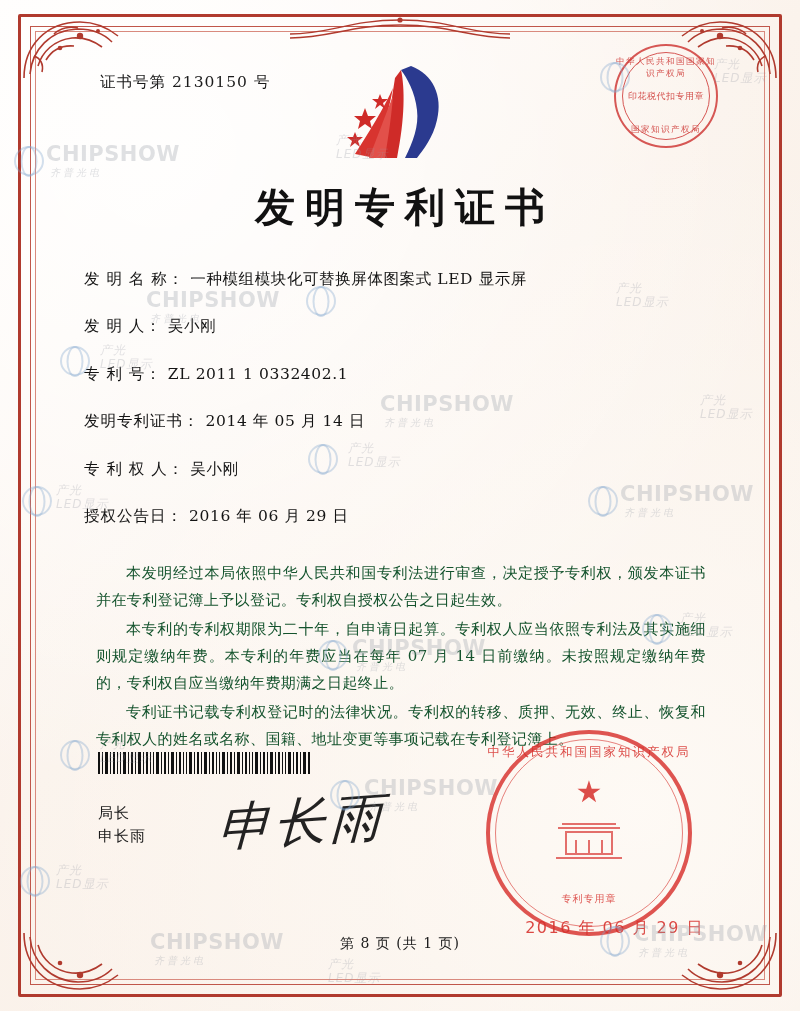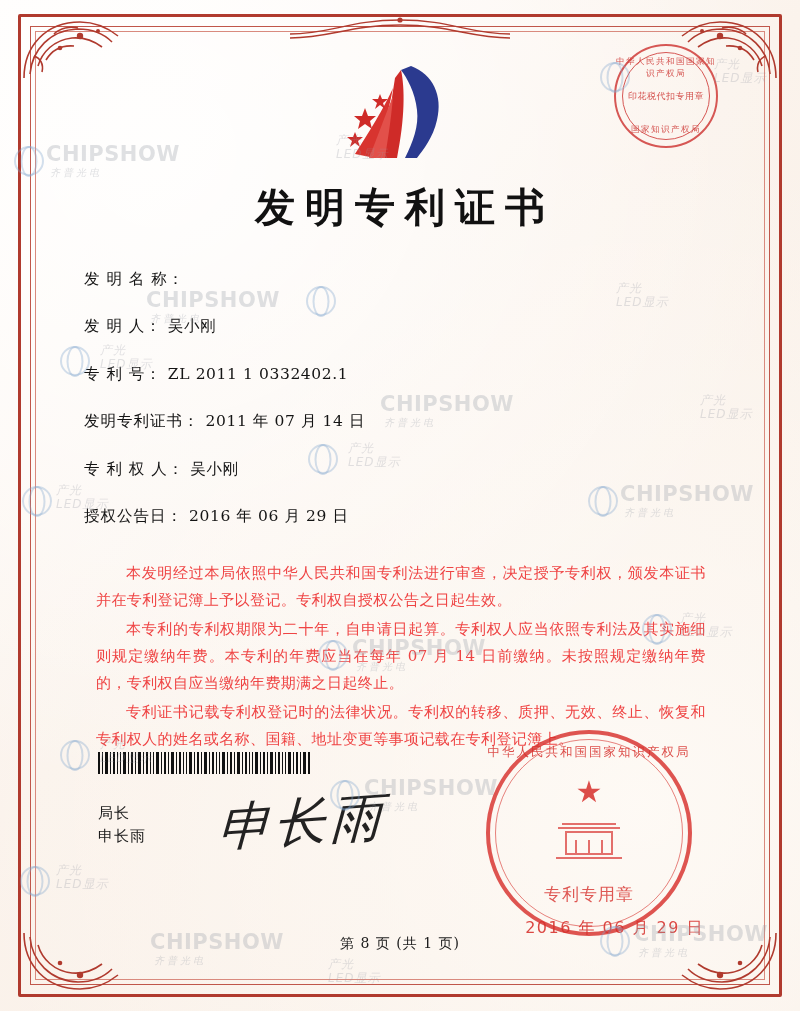--- a/index.html
+++ b/index.html
@@ -192,21 +192,21 @@
   }
 
   
   .body-text {
     position: absolute;
     left: 38px;
     right: 36px;
     top: 520px;
     font-size: 15px;
     line-height: 1.78;
-    color: #ef4444;
+    color: #14532d;
     letter-spacing: 0.4px;
   }
   .body-text p {
     margin: 0 0 3px 0;
     text-indent: 2em;
     text-align: justify;
   }
 
   
   .barcode {
@@ -278,21 +278,21 @@
     width: 74px;
     height: 54px;
     opacity: 0.8;
   }
   .seal-bottom-text {
     position: absolute;
     left: 0; right: 0;
     bottom: 30px;
     text-align: center;
     color: #d7302c;
-    font-size: 17px;
+    font-size: 10px;
     letter-spacing: 1px;
     opacity: 0.8;
     font-family: "DejaVu Sans", "Liberation Sans", sans-serif;
   }
   .seal-arc-text {
     position: absolute;
     left: 0; right: 0;
     top: 14px;
     text-align: center;
     color: #d7302c;
@@ -444,20 +444,21 @@
       <g fill="none" stroke="#b03a2e" stroke-width="1.4">
         <path d="M0 20 C 40 20, 60 6, 110 6 C 160 6, 180 20, 220 20"></path>
         <path d="M0 24 C 40 24, 60 11, 110 11 C 160 11, 180 24, 220 24"></path>
         <circle cx="110" cy="6" r="2.6" fill="#b03a2e" stroke="none"></circle>
       </g>
     </svg>
   </div>
 
   <div class="content">
 
+    <div class="cert-no">证书号第 2130150 号</div>
 
     <div class="emblem">
       <svg width="150" height="110" viewBox="0 0 150 110">
 
         <path d="M86 8 C 108 16, 118 38, 112 62 C 108 80, 98 92, 92 100 L 80 100 C 88 84, 94 68, 92 52 C 90 34, 82 20, 76 12 Z" fill="#2b3a8f"></path>
 
         <path d="M76 12 C 80 30, 80 60, 72 100 L 58 100 C 62 78, 66 44, 70 20 Z" fill="#cf2b28"></path>
 
         <path d="M30 96 C 44 74, 58 52, 68 30 C 62 60, 56 82, 50 100 Z" fill="#d8342f"></path>
         <path d="M44 100 C 52 80, 60 58, 68 38 C 66 64, 62 86, 60 100 Z" fill="#e2504a"></path>
@@ -476,32 +477,33 @@
       <div class="stamp-arc top">中华人民共和国国家知识产权局</div>
       <div class="stamp-text">印花税代扣专用章</div>
       <div class="stamp-arc bottom">国家知识产权局</div>
     </div>
 
     <div class="doc-title">发明专利证书</div>
 
     <div class="fields">
       <div class="field-row">
         <span class="field-label">发 明 名 称：</span>
+        <span class="field-value">一种模组模块化可替换屏体图案式 LED 显示屏</span>
       </div>
       <div class="field-row">
         <span class="field-label">发 明 人：</span>
         <span class="field-value">吴小刚</span>
       </div>
       <div class="field-row">
         <span class="field-label">专 利 号：</span>
         <span class="field-value">ZL 2011 1 0332402.1</span>
       </div>
       <div class="field-row">
         <span class="field-label">发明专利证书：</span>
-        <span class="field-value">2011 年 07 月 14 日</span>
+        <span class="field-value">2014 年 05 月 14 日</span>
       </div>
       <div class="field-row">
         <span class="field-label">专 利 权 人：</span>
         <span class="field-value">吴小刚</span>
       </div>
       <div class="field-row">
         <span class="field-label">授权公告日：</span>
         <span class="field-value">2016 年 06 月 29 日</span>
       </div>
     </div>

